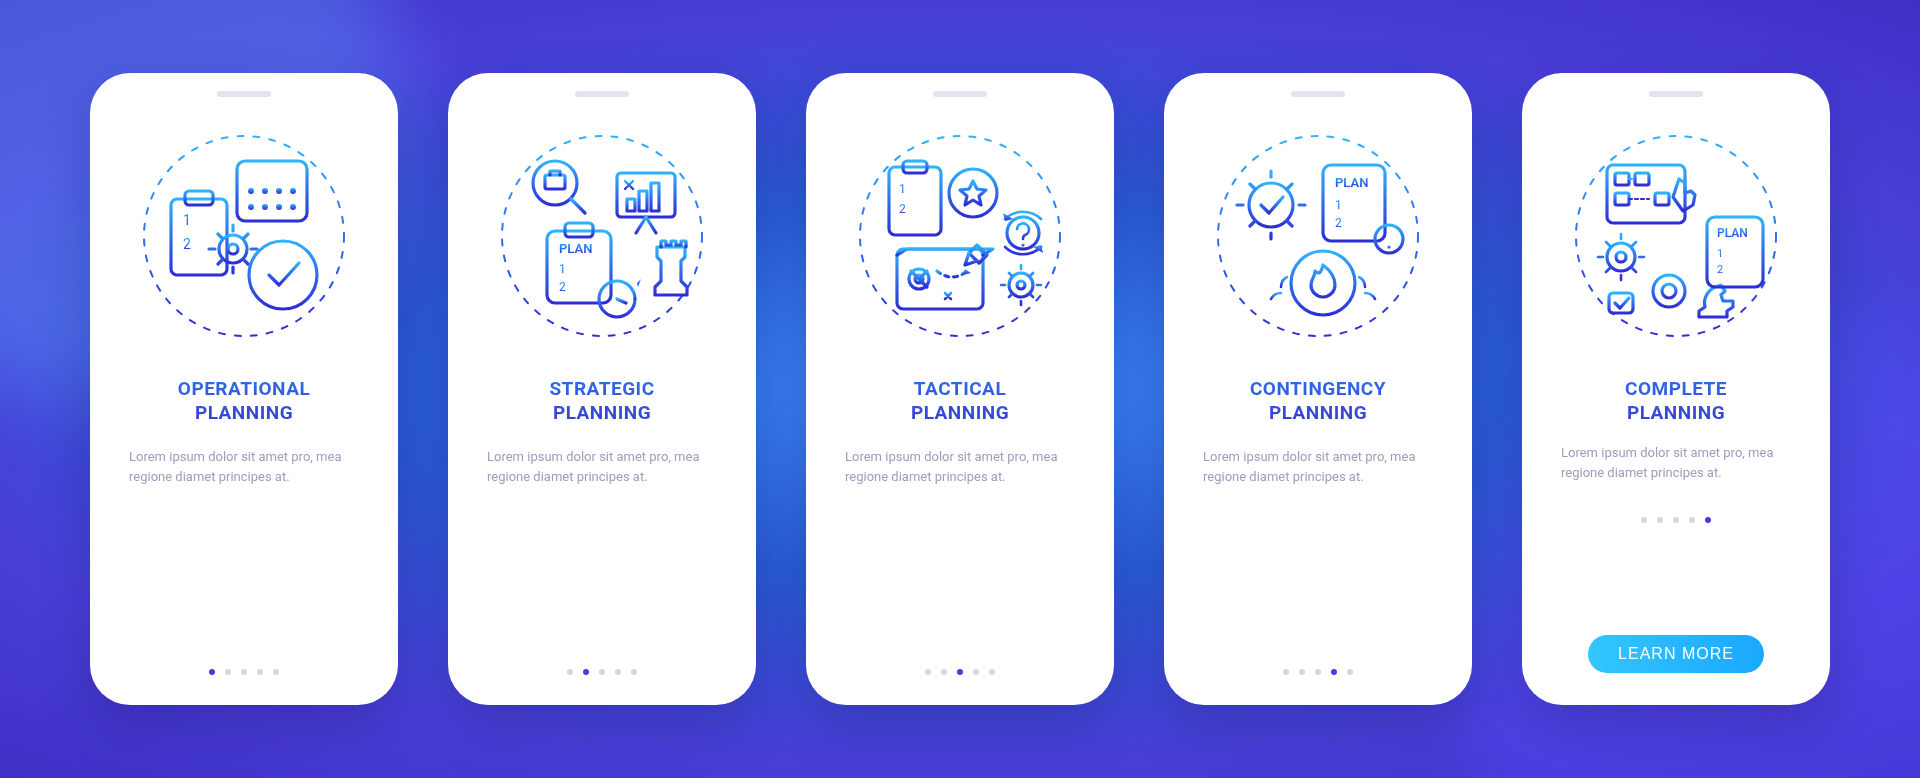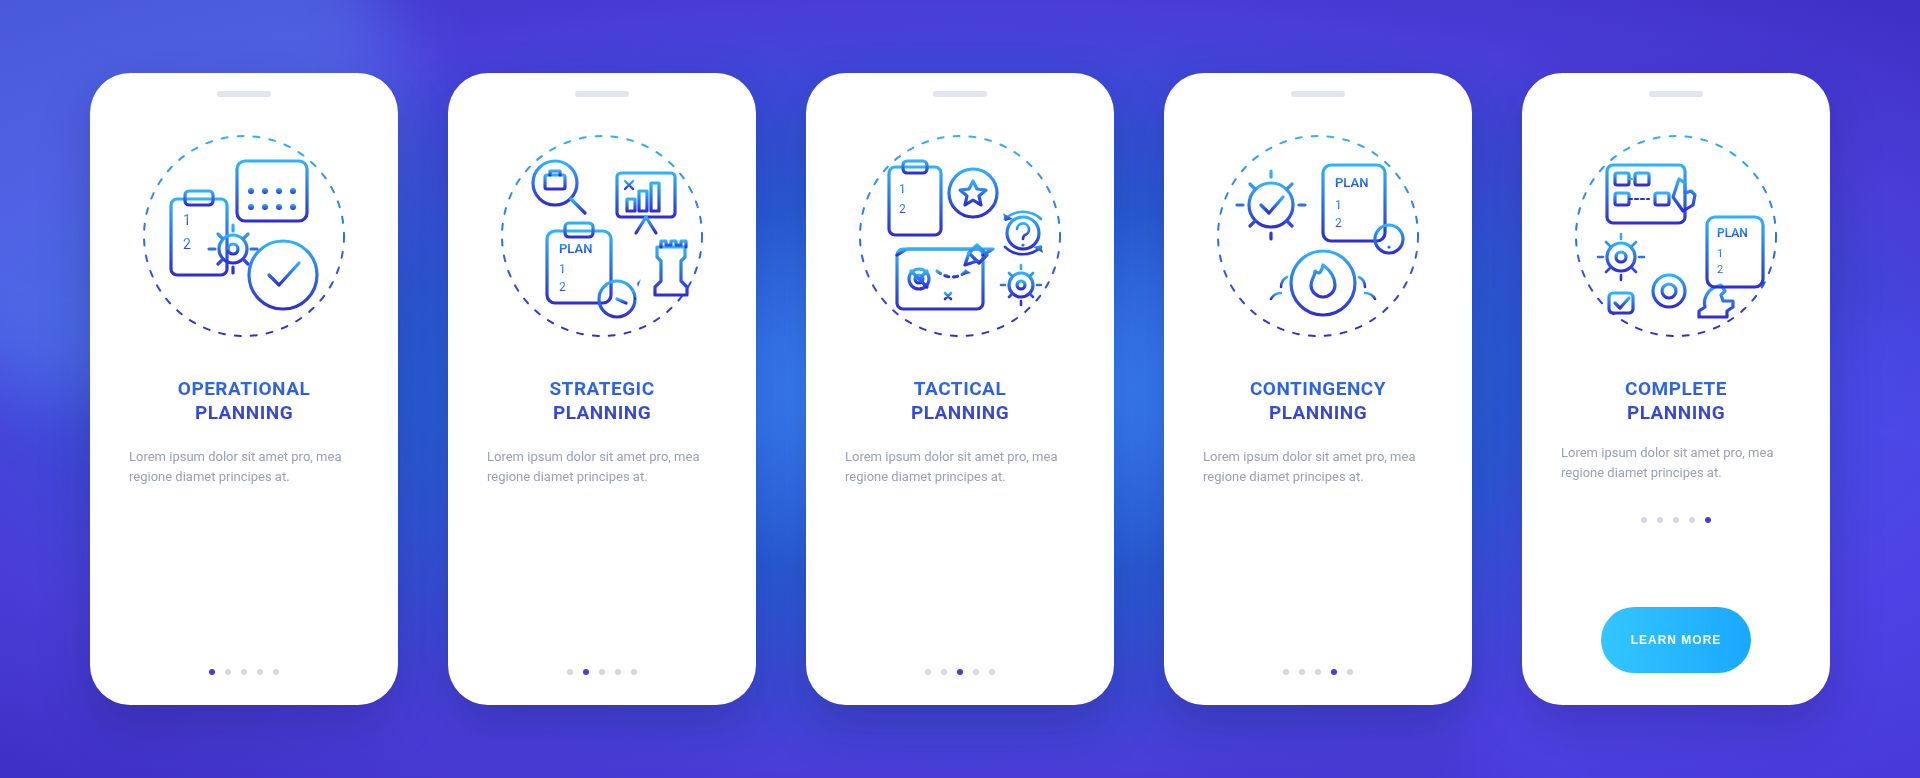--- a/index.html
+++ b/index.html
@@ -46,23 +46,23 @@
   }
   .desc{
     margin-top:22px;font-size:13px;line-height:1.55;color:#9aa0bc;
     max-width:230px;
   }
   .dots{margin-top:auto;display:flex;gap:10px;padding-top:20px;}
   .dot{width:6px;height:6px;border-radius:50%;background:#d4d7e8;}
   .dot.active{background:#4a3be0;}
   .cta{
     display:inline-flex;align-items:center;justify-content:center;
-    padding:26px 30px;border-radius:999px;border:none;cursor:pointer;
+    padding:10px 30px;border-radius:999px;border:none;cursor:pointer;
     background:linear-gradient(90deg,#34c6ff 0%,#1aa8ff 100%);
-    color:#fff;font-size:12px;font-weight:700;letter-spacing:1px;
+    color:#fff;font-size:16px;font-weight:400;letter-spacing:1px;
     margin-top:auto;margin-bottom:2px;
   }
   .phone.has-cta .dots{margin-top:20px;padding-top:14px;margin-bottom:14px;}
   .phone.has-cta .desc{margin-top:18px;}
   
   .g-stroke stop:first-child{stop-color:#2fb2ff;}
   .g-stroke stop:last-child{stop-color:#2e2dd6;}
 </style>
 </head>
 <body>

